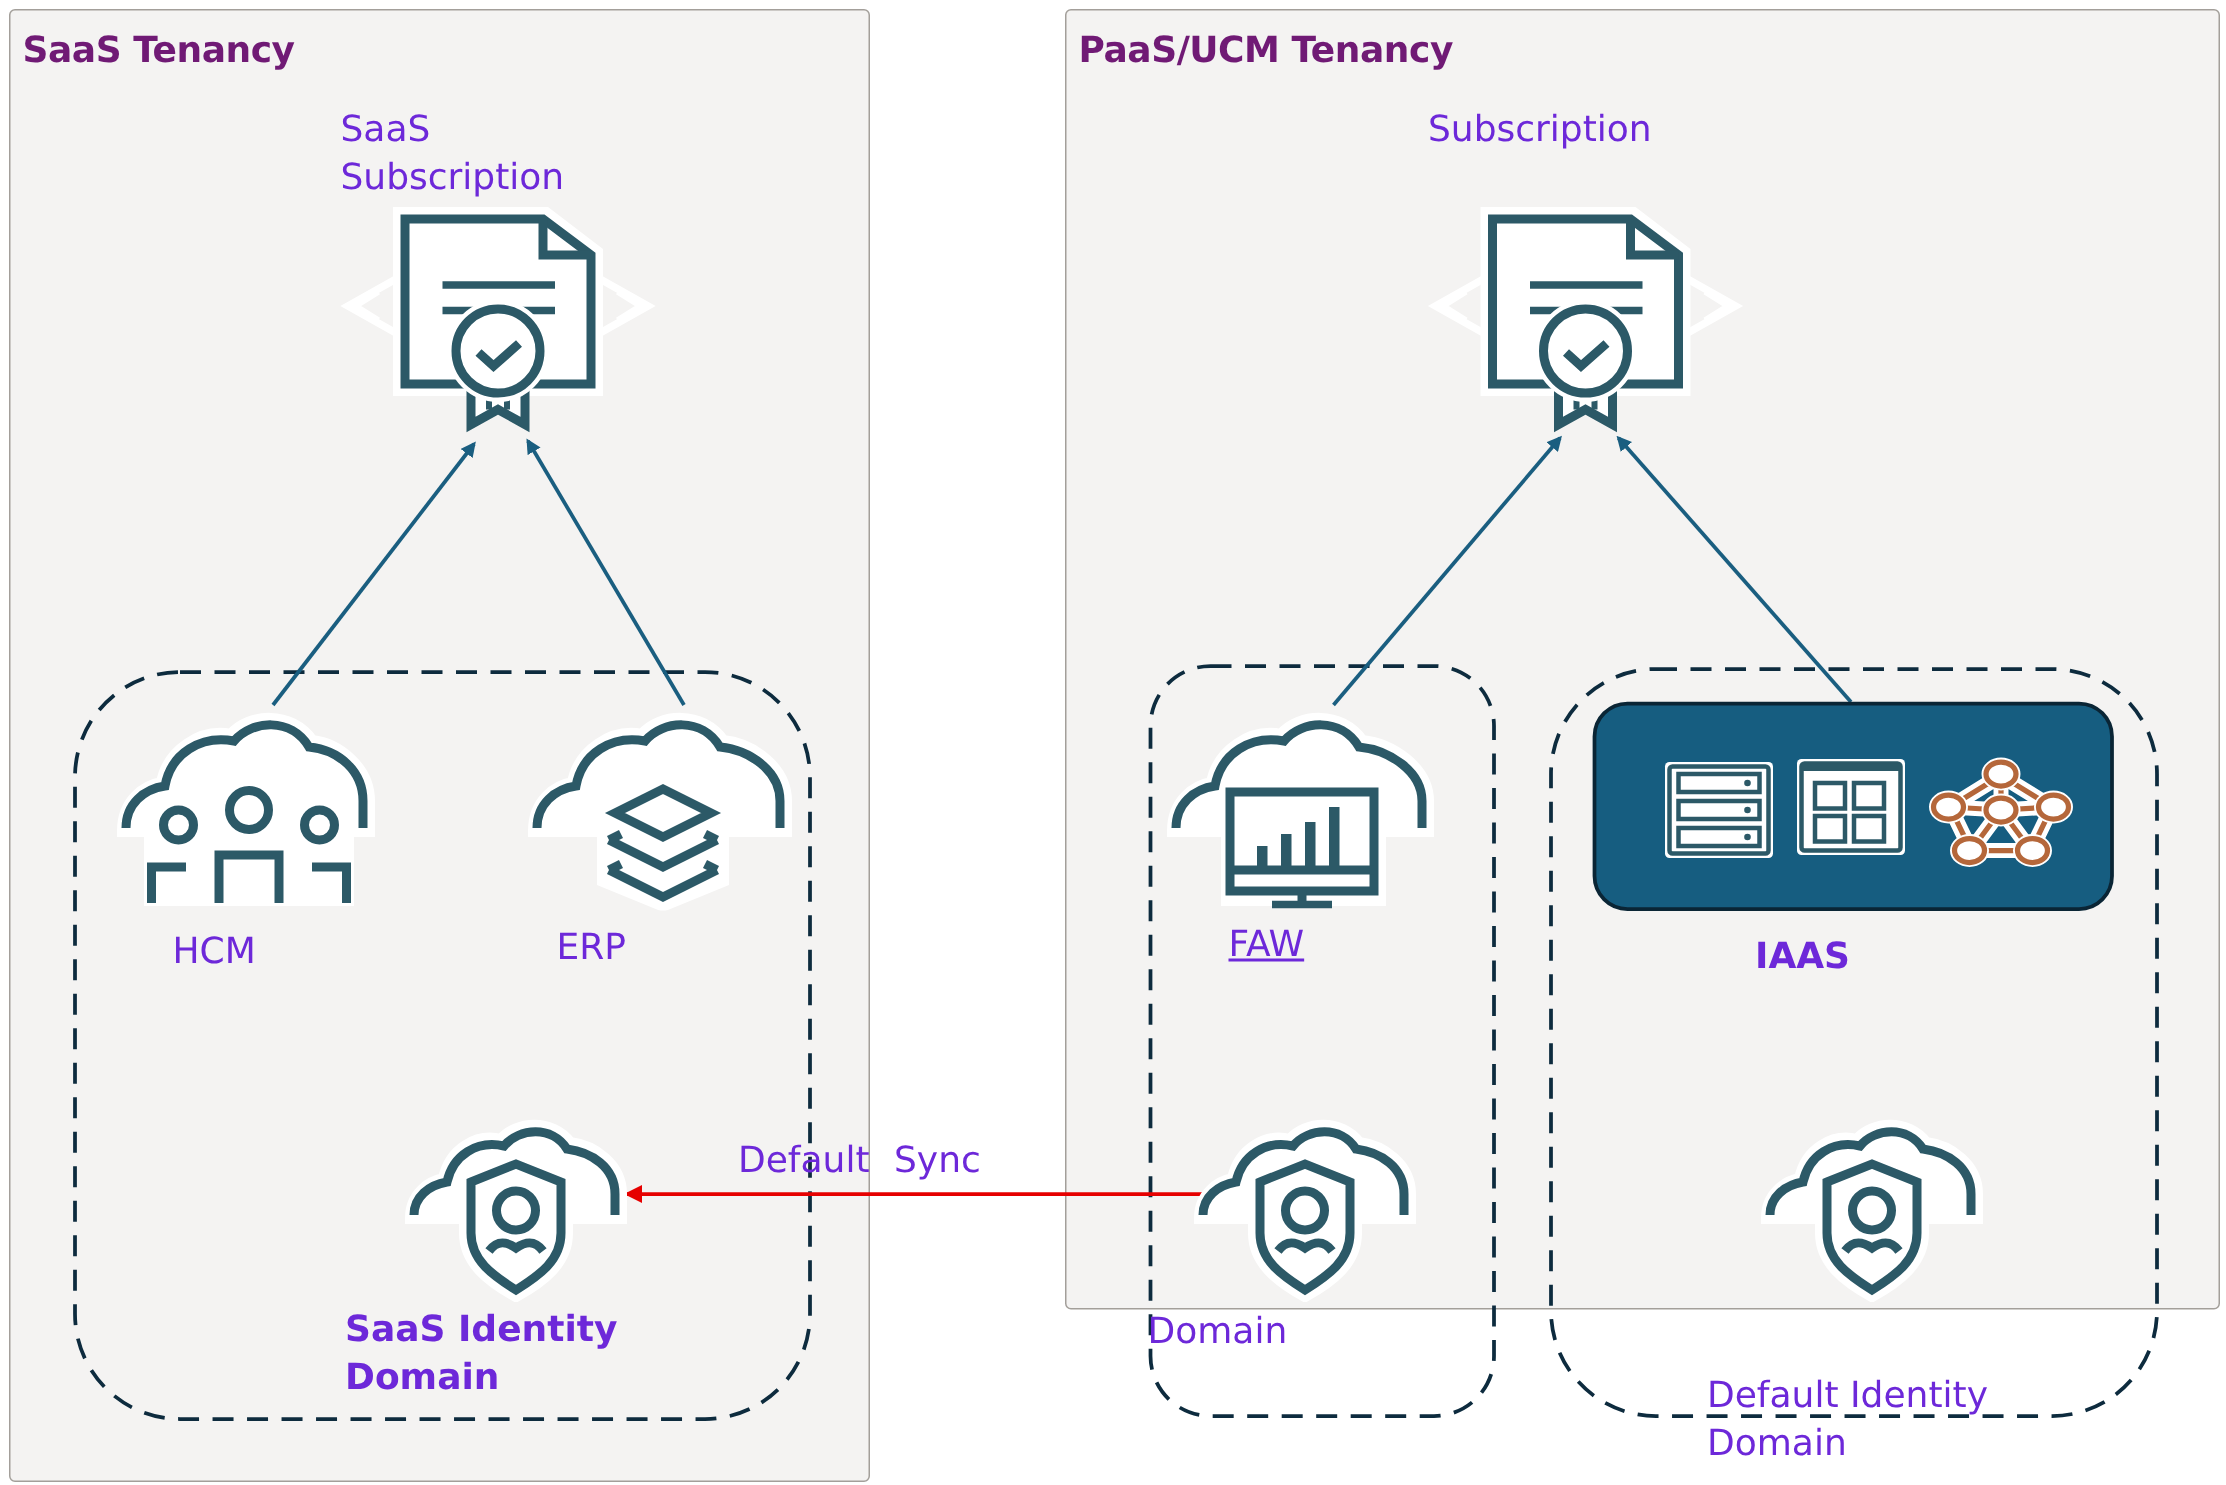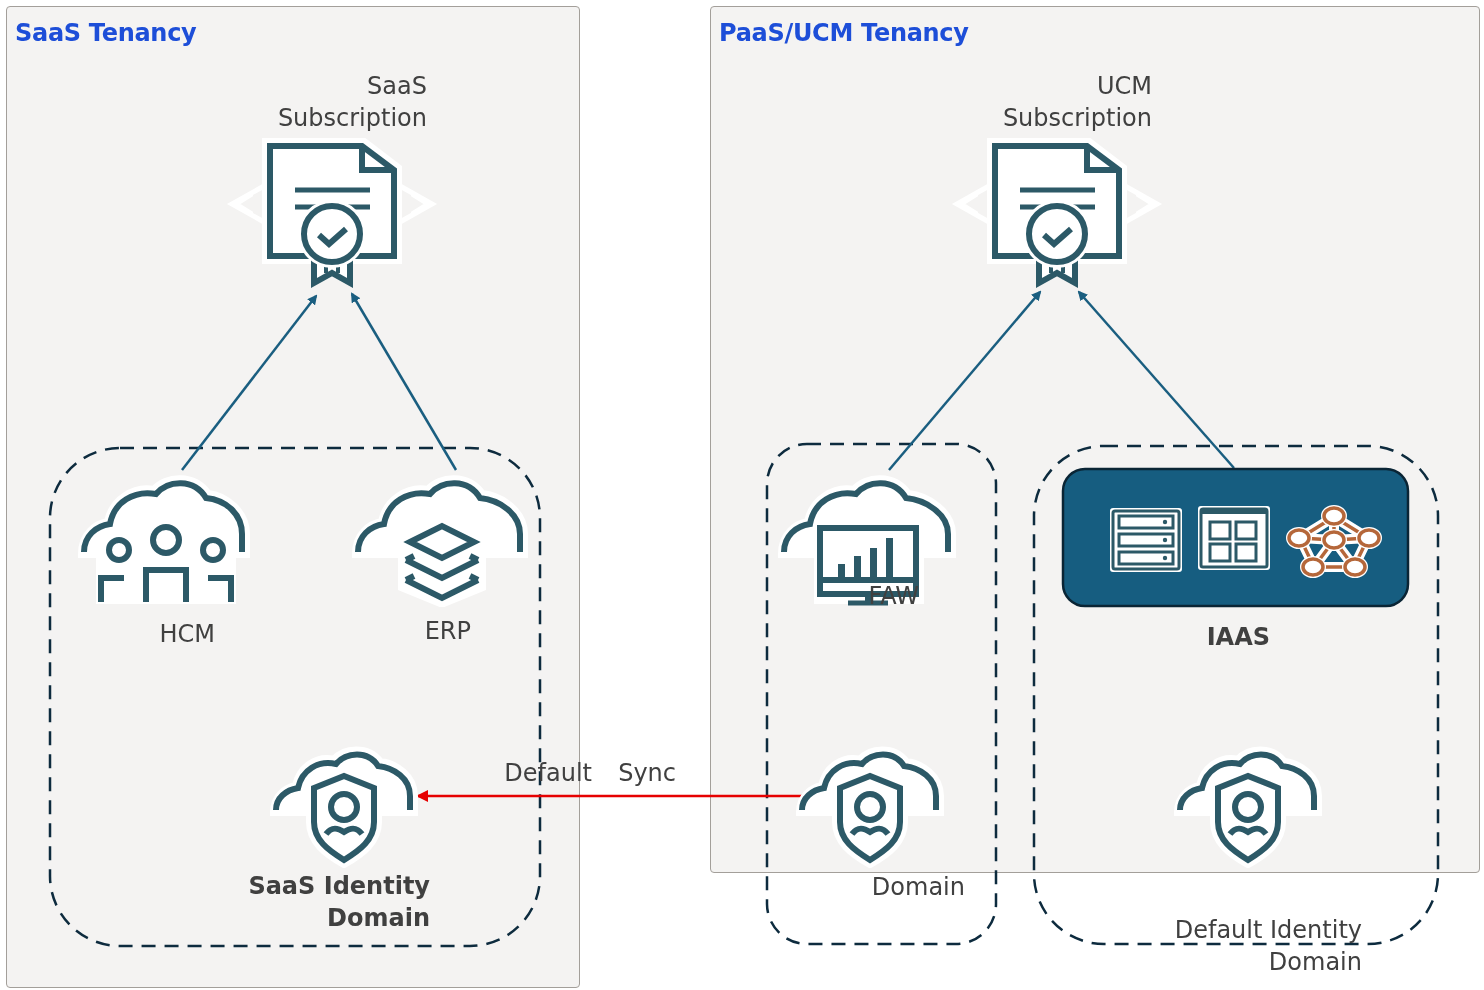--- a/index.html
+++ b/index.html
@@ -1,20 +1,20 @@
 <!DOCTYPE html>
 <html><head>
 <meta charset="utf-8">
 <style>
   html, body { margin: 0; padding: 0; background: #ffffff; }
   body { width: 1484px; height: 990px; position: relative; overflow: hidden;
          font-family: "DejaVu Sans", sans-serif; }
   .tenancy { position: absolute; background: #f4f3f2; border: 1.5px solid #a39f9a; border-radius: 4px; box-sizing: border-box; }
-  .tenancy-title { position: absolute; left: 8px; top: 12px; font-weight: bold; font-size: 24px; color: #1d4ed8; font-family: "DejaVu Sans", sans-serif; letter-spacing: -0.3px; }
-  .label { position: absolute; font-size: 24px; color: #404040; text-align: right; line-height: 32px; font-family: "DejaVu Sans", sans-serif; white-space: nowrap; }
+  .tenancy-title { position: absolute; left: 8px; top: 12px; font-weight: bold; font-size: 24px; color: #701a75; font-family: "DejaVu Sans", sans-serif; letter-spacing: -0.3px; }
+  .label { position: absolute; font-size: 24px; color: #6d28d9; text-align: left; line-height: 32px; font-family: "DejaVu Sans", sans-serif; white-space: nowrap; }
   svg.overlay { position: absolute; left: 0; top: 0; }
   .icon { position: absolute; }
 </style>
 </head>
 <body>
 
 <div class="tenancy" style="left:6px; top:6px; width:574px; height:982px;">
   <div class="tenancy-title">SaaS Tenancy</div>
 </div>
 <div class="tenancy" style="left:710px; top:6px; width:770px; height:867px;">
@@ -63,21 +63,20 @@
   <line x1="83" y1="69" x2="158" y2="69" stroke="#2c5967" stroke-width="5"></line>
   <path d="M102,100 L102,145 L120,135 L138,145 L138,100" fill="#ffffff" stroke="#2c5967" stroke-width="6"></path>
   <line x1="114" y1="110" x2="114" y2="135" stroke="#2c5967" stroke-width="4"></line>
   <line x1="126" y1="110" x2="126" y2="135" stroke="#2c5967" stroke-width="4"></line>
   <circle cx="120" cy="96" r="30" fill="#ffffff" stroke="#ffffff" stroke-width="8"></circle>
   <circle cx="120" cy="96" r="28" fill="#ffffff" stroke="#2c5967" stroke-width="6"></circle>
   <path d="M107,97 L117,106 L134,91" fill="none" stroke="#2c5967" stroke-width="6"></path>
 </svg>
 
 <div class="label" style="left:952px; top:70px; width:200px;">
-  <div>UCM</div>
   <div>Subscription</div>
 </div>
 <svg class="icon" style="left:937px; top:138px;" width="240" height="155" viewBox="0 0 240 155">
   <g fill="none" stroke="#ffffff" stroke-width="5">
     <path d="M52,48 L20,66 L52,84"></path>
       <path d="M40,56 L24,66 L40,76"></path>
     <path d="M188,48 L220,66 L188,84"></path>
       <path d="M200,56 L216,66 L200,76"></path>
   </g>
   <path d="M54,4 L152,4 L186,30 L186,122 L54,122 Z" fill="#ffffff" stroke="#ffffff" stroke-width="8"></path>
@@ -124,21 +123,21 @@
   <rect x="36" y="52" width="110" height="80" fill="#ffffff"></rect>
   <rect x="42" y="56" width="96" height="66" fill="#ffffff" stroke="#2c5967" stroke-width="6"></rect>
   <line x1="42" y1="108" x2="138" y2="108" stroke="#2c5967" stroke-width="6"></line>
   <rect x="60" y="92" width="7" height="14" fill="#2c5967"></rect>
   <rect x="76" y="84" width="7" height="22" fill="#2c5967"></rect>
   <rect x="92" y="76" width="7" height="30" fill="#2c5967"></rect>
   <rect x="108" y="66" width="7" height="40" fill="#2c5967"></rect>
   <line x1="90" y1="122" x2="90" y2="130" stroke="#2c5967" stroke-width="6"></line>
   <line x1="70" y1="131" x2="110" y2="131" stroke="#2c5967" stroke-width="5"></line>
 </svg>
-<div class="label" style="left:819px; top:580px; width:100px;">FAW</div>
+<div class="label" style="left:819px; top:613px; width:100px;text-decoration:underline;">FAW</div>
 
 <svg class="icon" style="left:1108px; top:506px;" width="76" height="68" viewBox="0 0 76 68">
   <rect x="2" y="2" width="72" height="64" rx="3" fill="#ffffff"></rect>
   <rect x="5" y="5" width="66" height="58" rx="2" fill="#ffffff" stroke="#2c5967" stroke-width="3"></rect>
   <rect x="11" y="10" width="54" height="12" fill="#ffffff" stroke="#2c5967" stroke-width="3"></rect>
   <rect x="11" y="28" width="54" height="12" fill="#ffffff" stroke="#2c5967" stroke-width="3"></rect>
   <rect x="11" y="46" width="54" height="12" fill="#ffffff" stroke="#2c5967" stroke-width="3"></rect>
   <circle cx="57" cy="16" r="2.2" fill="#2c5967"></circle>
   <circle cx="57" cy="34" r="2.2" fill="#2c5967"></circle>
   <circle cx="57" cy="52" r="2.2" fill="#2c5967"></circle>

